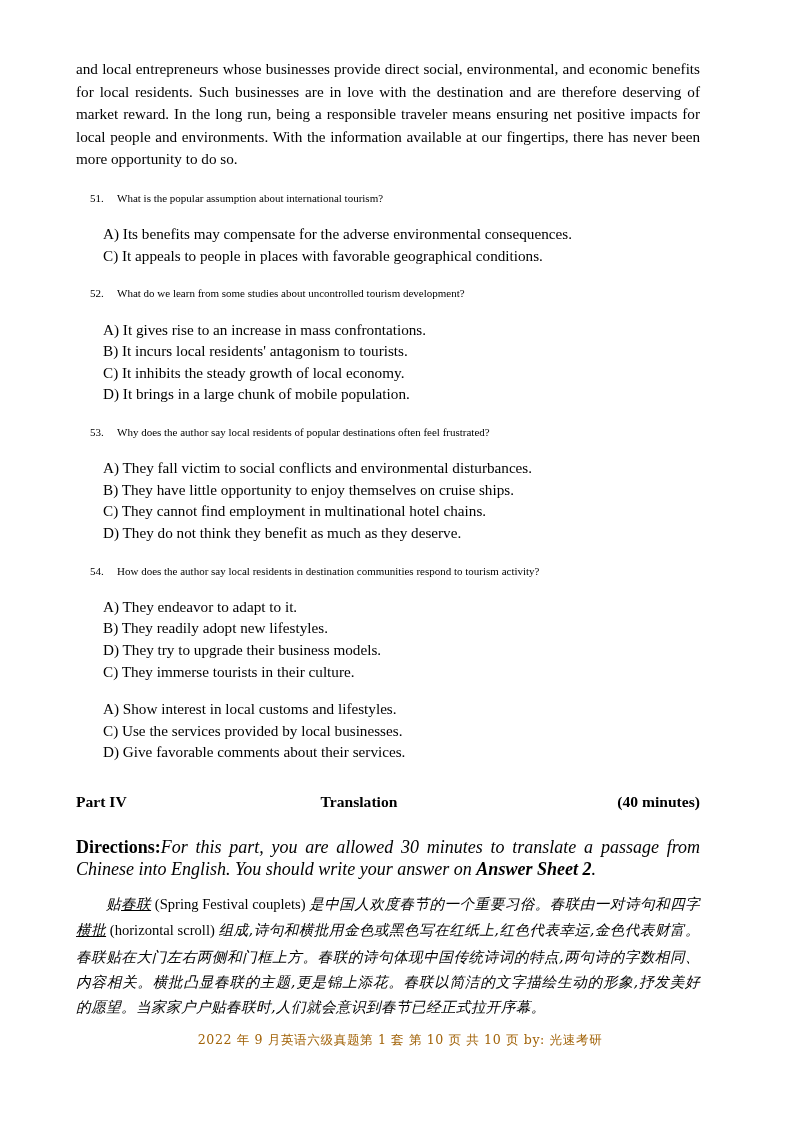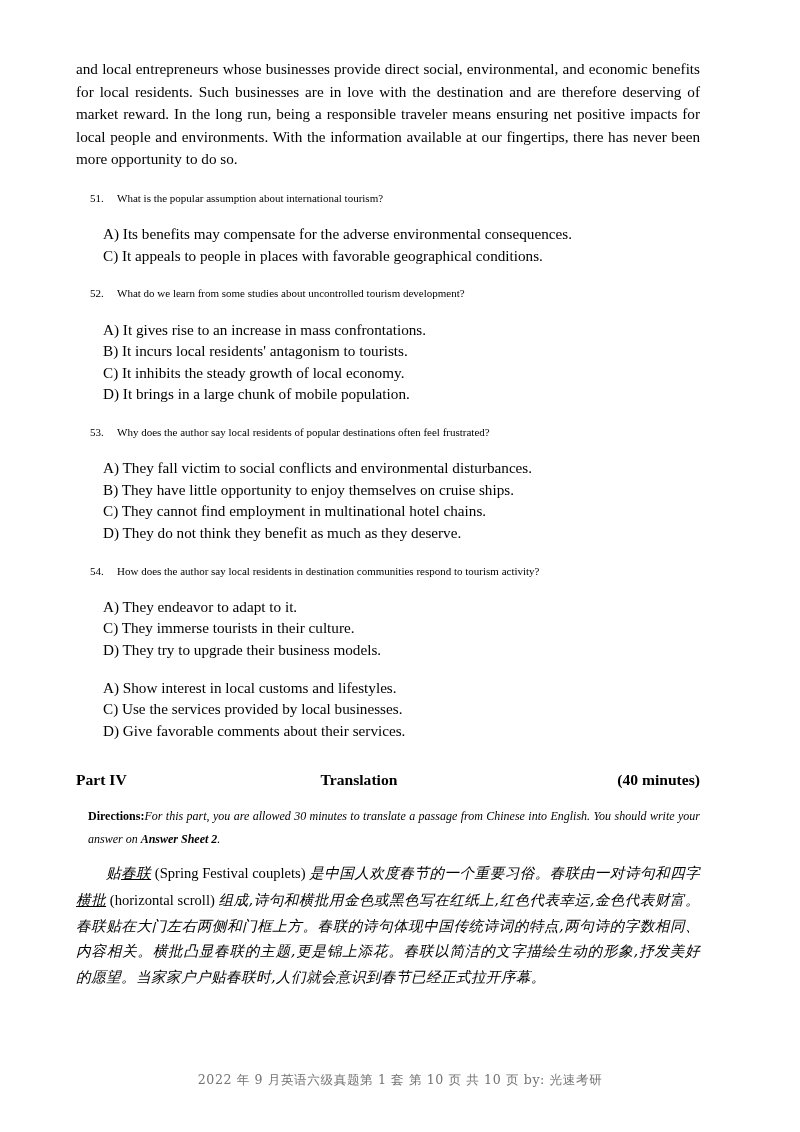--- a/index.html
+++ b/index.html
@@ -53,35 +53,35 @@
     line-height: 21.6px;
     margin: 0;
     padding-left: 27px;
   }
   
   .part-row {
     display: flex;
     align-items: baseline;
     font-weight: bold;
     font-size: 15.6px;
-    margin: 30px 0 16px 0;
+    margin: 30px 0 25px 0;
   }
   .part-row .part-left { flex: 0 0 auto; }
   .part-row .part-mid {
     flex: 1 1 auto;
     text-align: center;
     padding-right: 26px;
   }
   .part-row .part-right { flex: 0 0 auto; }
   
   .directions {
-    font-size: 12px;
+    font-size: 18px;
     line-height: 22.4px;
     text-align: justify;
-    margin: 0 0 10px 12px;
+    margin: 0 0 10px 0;
   }
   .directions .d-label {
     font-weight: bold;
     font-style: normal;
   }
   .directions .d-body {
     font-style: italic;
   }
   .directions .d-sheet {
     font-style: italic;
@@ -101,27 +101,27 @@
   .cn-passage .u { text-decoration: underline; }
   .cn-passage .en {
     font-family: "Liberation Serif", serif;
     font-style: normal;
     letter-spacing: 0;
   }
   
   .footer {
     position: absolute;
     left: 0;
-    top: 1072px;
+    top: 1032px;
     width: 800px;
     text-align: center;
     font-family: "DejaVu Serif", "Liberation Serif", serif;
     font-size: 12.6px;
     letter-spacing: 0.6px;
-    color: #737373;
+    color: #a16207;
   }
 </style>
 </head>
 <body>
 
 <div class="page">
 
   <p class="passage">and local entrepreneurs whose businesses provide direct social, environmental, and economic benefits for local residents. Such businesses are in love with the destination and are therefore deserving of market reward. In the long run, being a responsible traveler means ensuring net positive impacts for local people and environments. With the information available at our fingertips, there has never been more opportunity to do so.</p>
 
   <div class="q-block">
@@ -142,22 +142,23 @@
     <p class="q-stem"><span class="qnum">53.</span><span>Why does the author say local residents of popular destinations often feel frustrated?</span></p>
     <p class="q-opt">A) They fall victim to social conflicts and environmental disturbances.</p>
     <p class="q-opt">B) They have little opportunity to enjoy themselves on cruise ships.</p>
     <p class="q-opt">C) They cannot find employment in multinational hotel chains.</p>
     <p class="q-opt">D) They do not think they benefit as much as they deserve.</p>
   </div>
 
   <div class="q-block">
     <p class="q-stem"><span class="qnum">54.</span><span>How does the author say local residents in destination communities respond to tourism activity?</span></p>
     <p class="q-opt">A) They endeavor to adapt to it.</p>
+    <p class="q-opt">B) They readily adopt new lifestyles.</p>
+    <p class="q-opt">D) They try to upgrade their business models.</p>
     <p class="q-opt">C) They immerse tourists in their culture.</p>
-    <p class="q-opt">D) They try to upgrade their business models.</p>
   </div>
 
   <div class="q-block">
     <p class="q-opt">A) Show interest in local customs and lifestyles.</p>
     <p class="q-opt">C) Use the services provided by local businesses.</p>
     <p class="q-opt">D) Give favorable comments about their services.</p>
   </div>
 
   <div class="part-row">
     <span class="part-left">Part IV</span>

